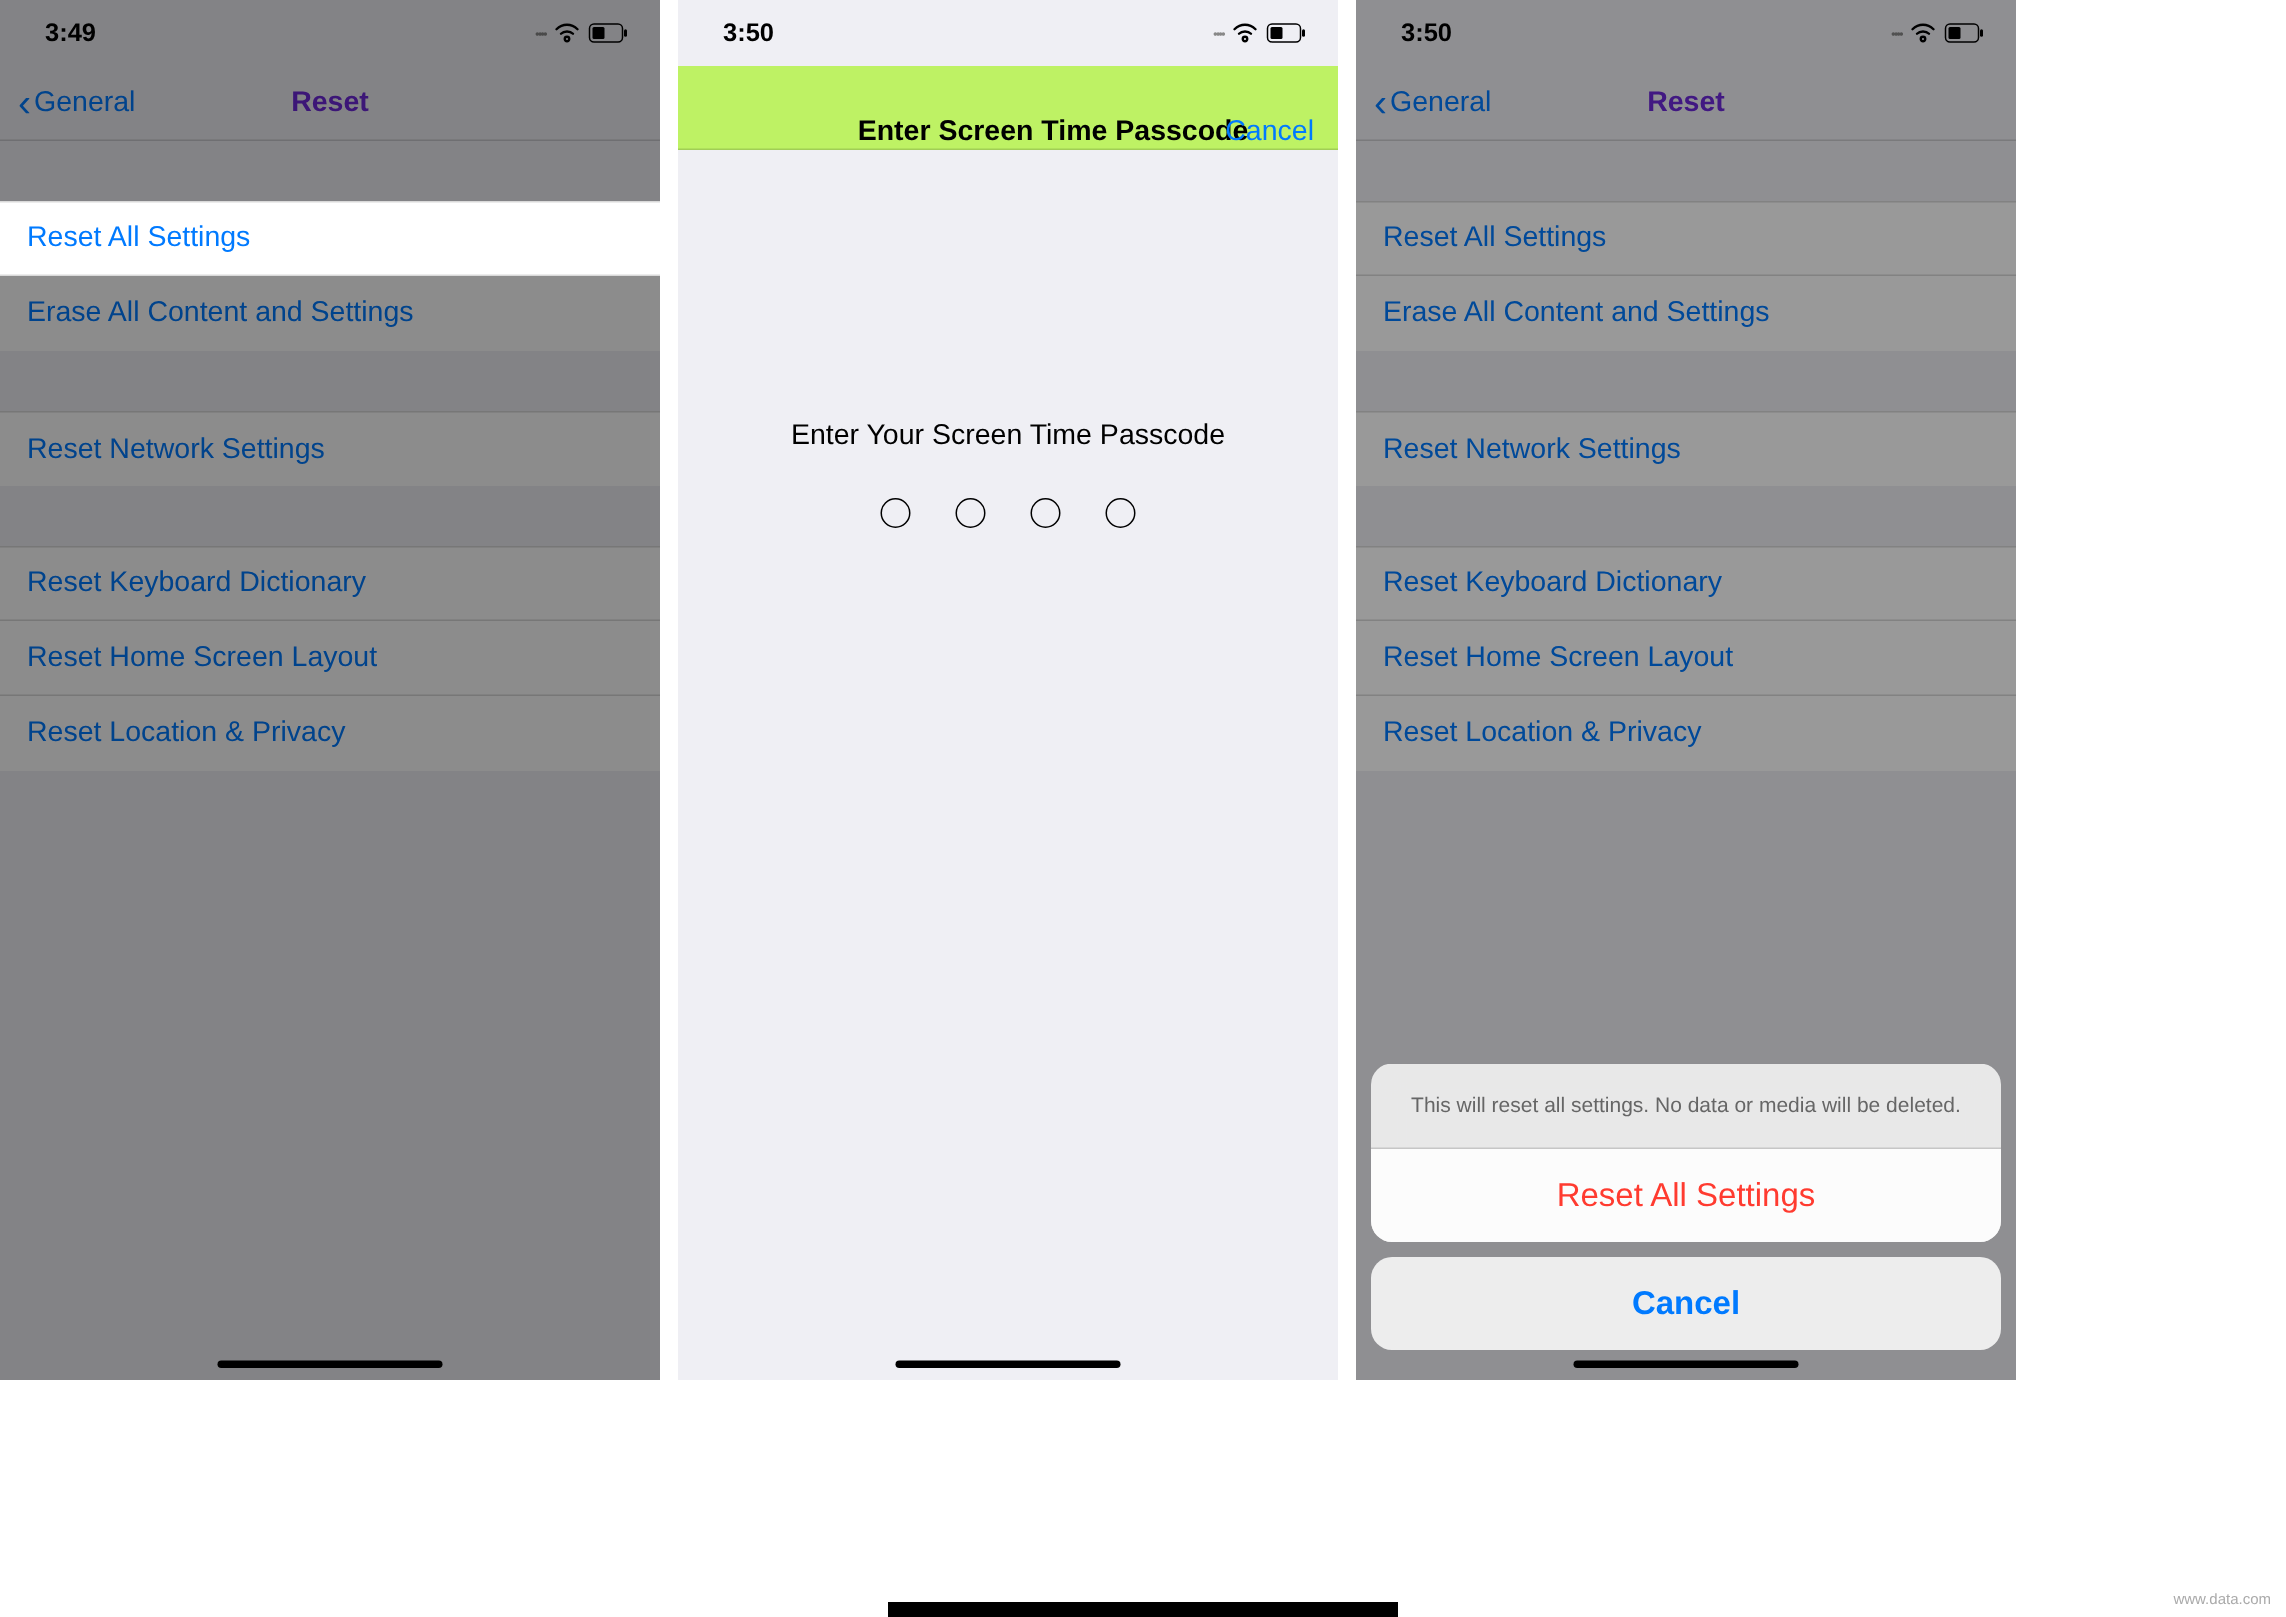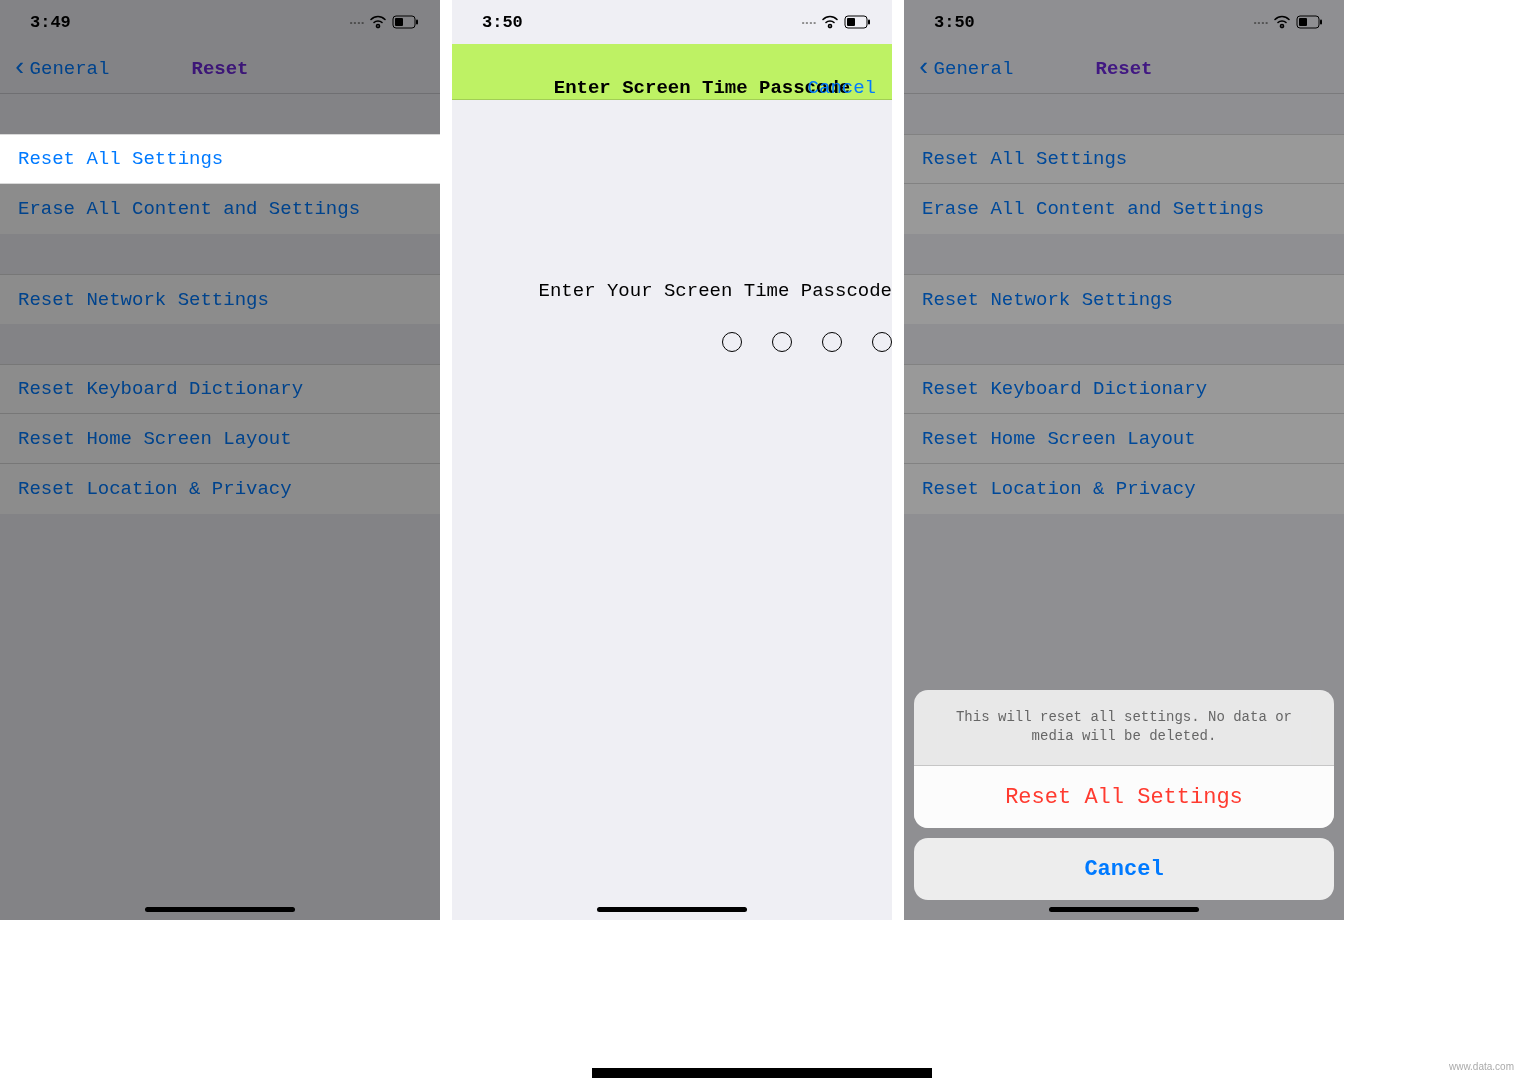--- a/index.html
+++ b/index.html
@@ -9,21 +9,20 @@
       width: 1524px;
       height: 1078px;
       display: flex;
       position: relative;
     }
     .phone {
       width: 440px;
       height: 920px;
       position: relative;
       overflow: hidden;
-      font-family: Liberation Mono, monospace;
     }
     .phone-left { background: #efeff4; }
     .phone-middle { background: #efeff4; margin-left: 12px; }
     .phone-right { background: #efeff4; margin-left: 12px; }
     
     
     .dim-overlay {
       position: absolute;
       inset: 0;
       background: rgba(0,0,0,0.45);
@@ -120,21 +119,21 @@
     }
     .list-row.last { border-bottom: none; }
     .group-top { border-top: 0.5px solid rgba(0,0,0,0.15); }
     
     
     .passcode-area {
       height: 800px;
       background: #efeff4;
       display: flex;
       flex-direction: column;
-      align-items: flex-end;
+      align-items: center;
       padding-top: 180px;
     }
     .passcode-prompt {
       font-size: 19px;
       color: #000;
       margin-bottom: 30px;
     }
     .passcode-dots {
       display: flex;
       gap: 30px;

